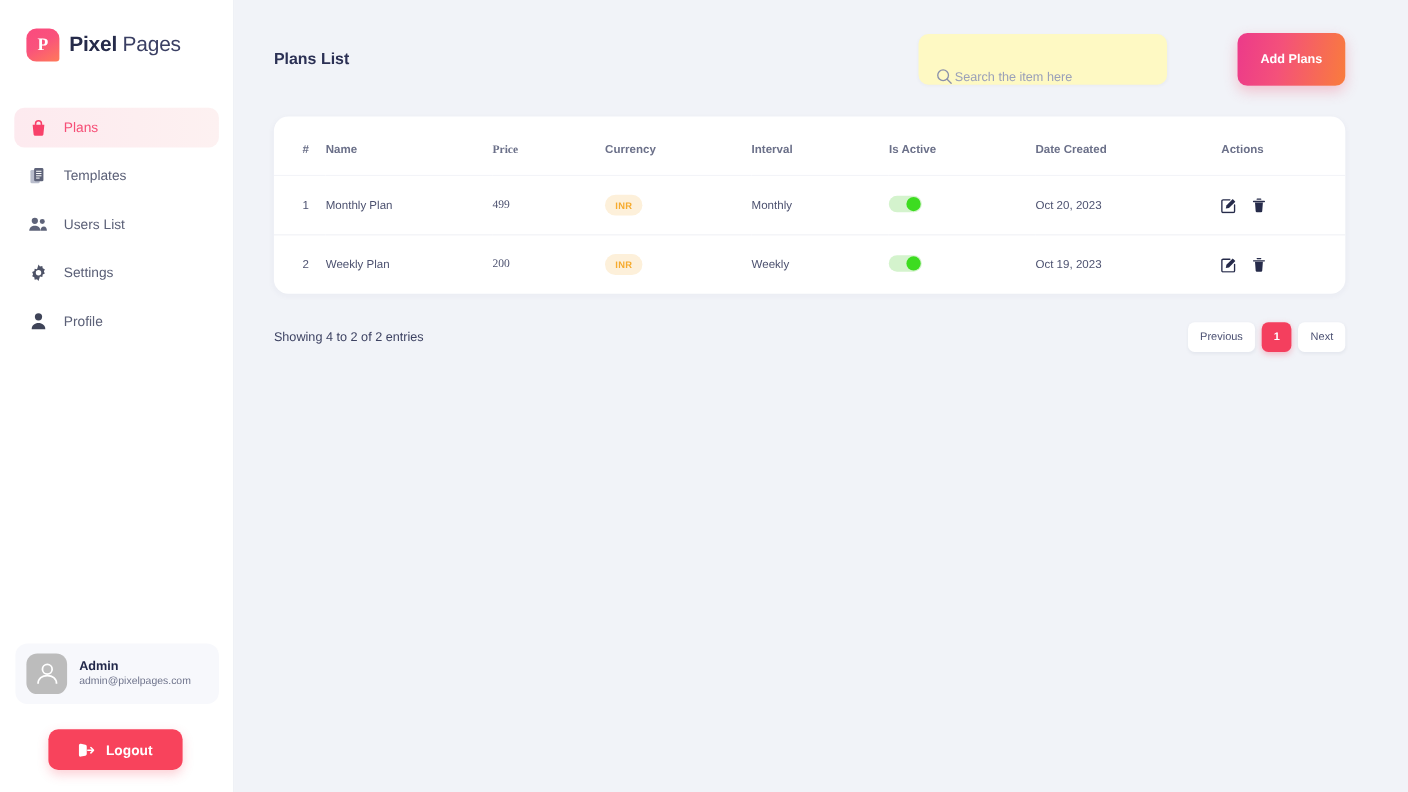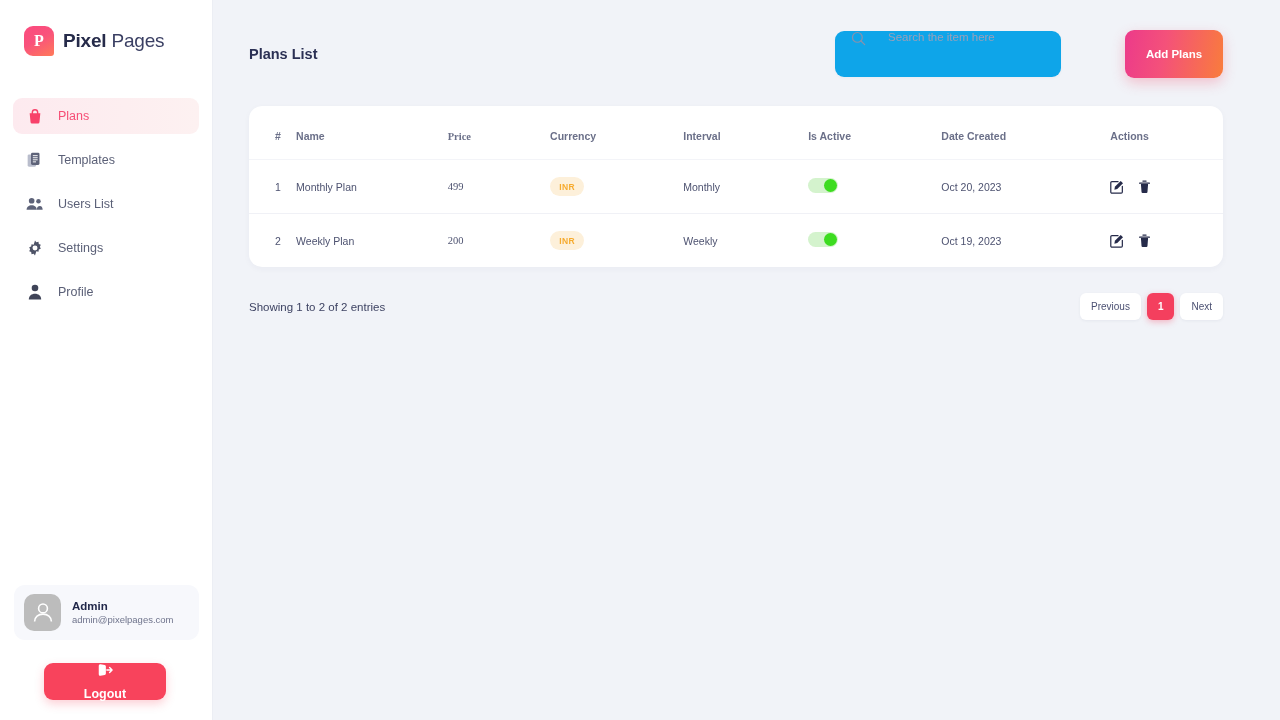--- a/index.html
+++ b/index.html
@@ -80,35 +80,34 @@
   .logout-btn {
     position: absolute; left: 44px; bottom: 20px;
     width: 122px; height: 37px;
     background: #f8435c;
     border: none; border-radius: 9px;
     color: #fff; font-size: 12.5px; font-weight: bold;
     font-family: "Liberation Sans", sans-serif;
     display: flex; align-items: center; justify-content: center; gap: 10px;
     cursor: pointer;
     box-shadow: 0 4px 10px rgba(248,67,92,.25);
-    flex-direction: column;
   }
 
   
   .main { flex: 1 1 auto; height: 720px; position: relative; padding: 0 57px 0 36px; }
   .topbar {
     display: flex; align-items: center; justify-content: space-between;
     padding-top: 31px; height: 76px;
   }
   .page-title { font-size: 14.5px; font-weight: bold; color: #2b3054; }
   .top-right { display: flex; align-items: center; gap: 16px; }
   .search-box {
     width: 226px; height: 46px;
-    background: #0ea5e9; border-radius: 9px;
-    display: flex; align-items: flex-start; gap: 22px;
+    background: #fef9c3; border-radius: 9px;
+    display: flex; align-items: flex-end; gap: 2px;
     padding: 0 16px;
     box-shadow: 0 1px 3px rgba(40,50,90,.04);
   }
   .search-input {
     border: none; outline: none; background: transparent;
     font-size: 11.5px; color: #3a3f63; width: 100%;
     font-family: "Liberation Sans", sans-serif;
   }
   .search-input::placeholder { color: #9aa0b9; }
   .add-btn {
@@ -381,21 +380,21 @@
                 </span>
               </div>
             </td>
           </tr>
 
         </tbody>
       </table>
     </div>
 
     <div class="table-footer">
-      <div class="entries">Showing 1 to 2 of 2 entries</div>
+      <div class="entries">Showing 4 to 2 of 2 entries</div>
       <div class="pager">
         <button class="pg-btn">Previous</button>
         <button class="pg-btn active">1</button>
         <button class="pg-btn">Next</button>
       </div>
     </div>
 
   </main>
 </div>
 

